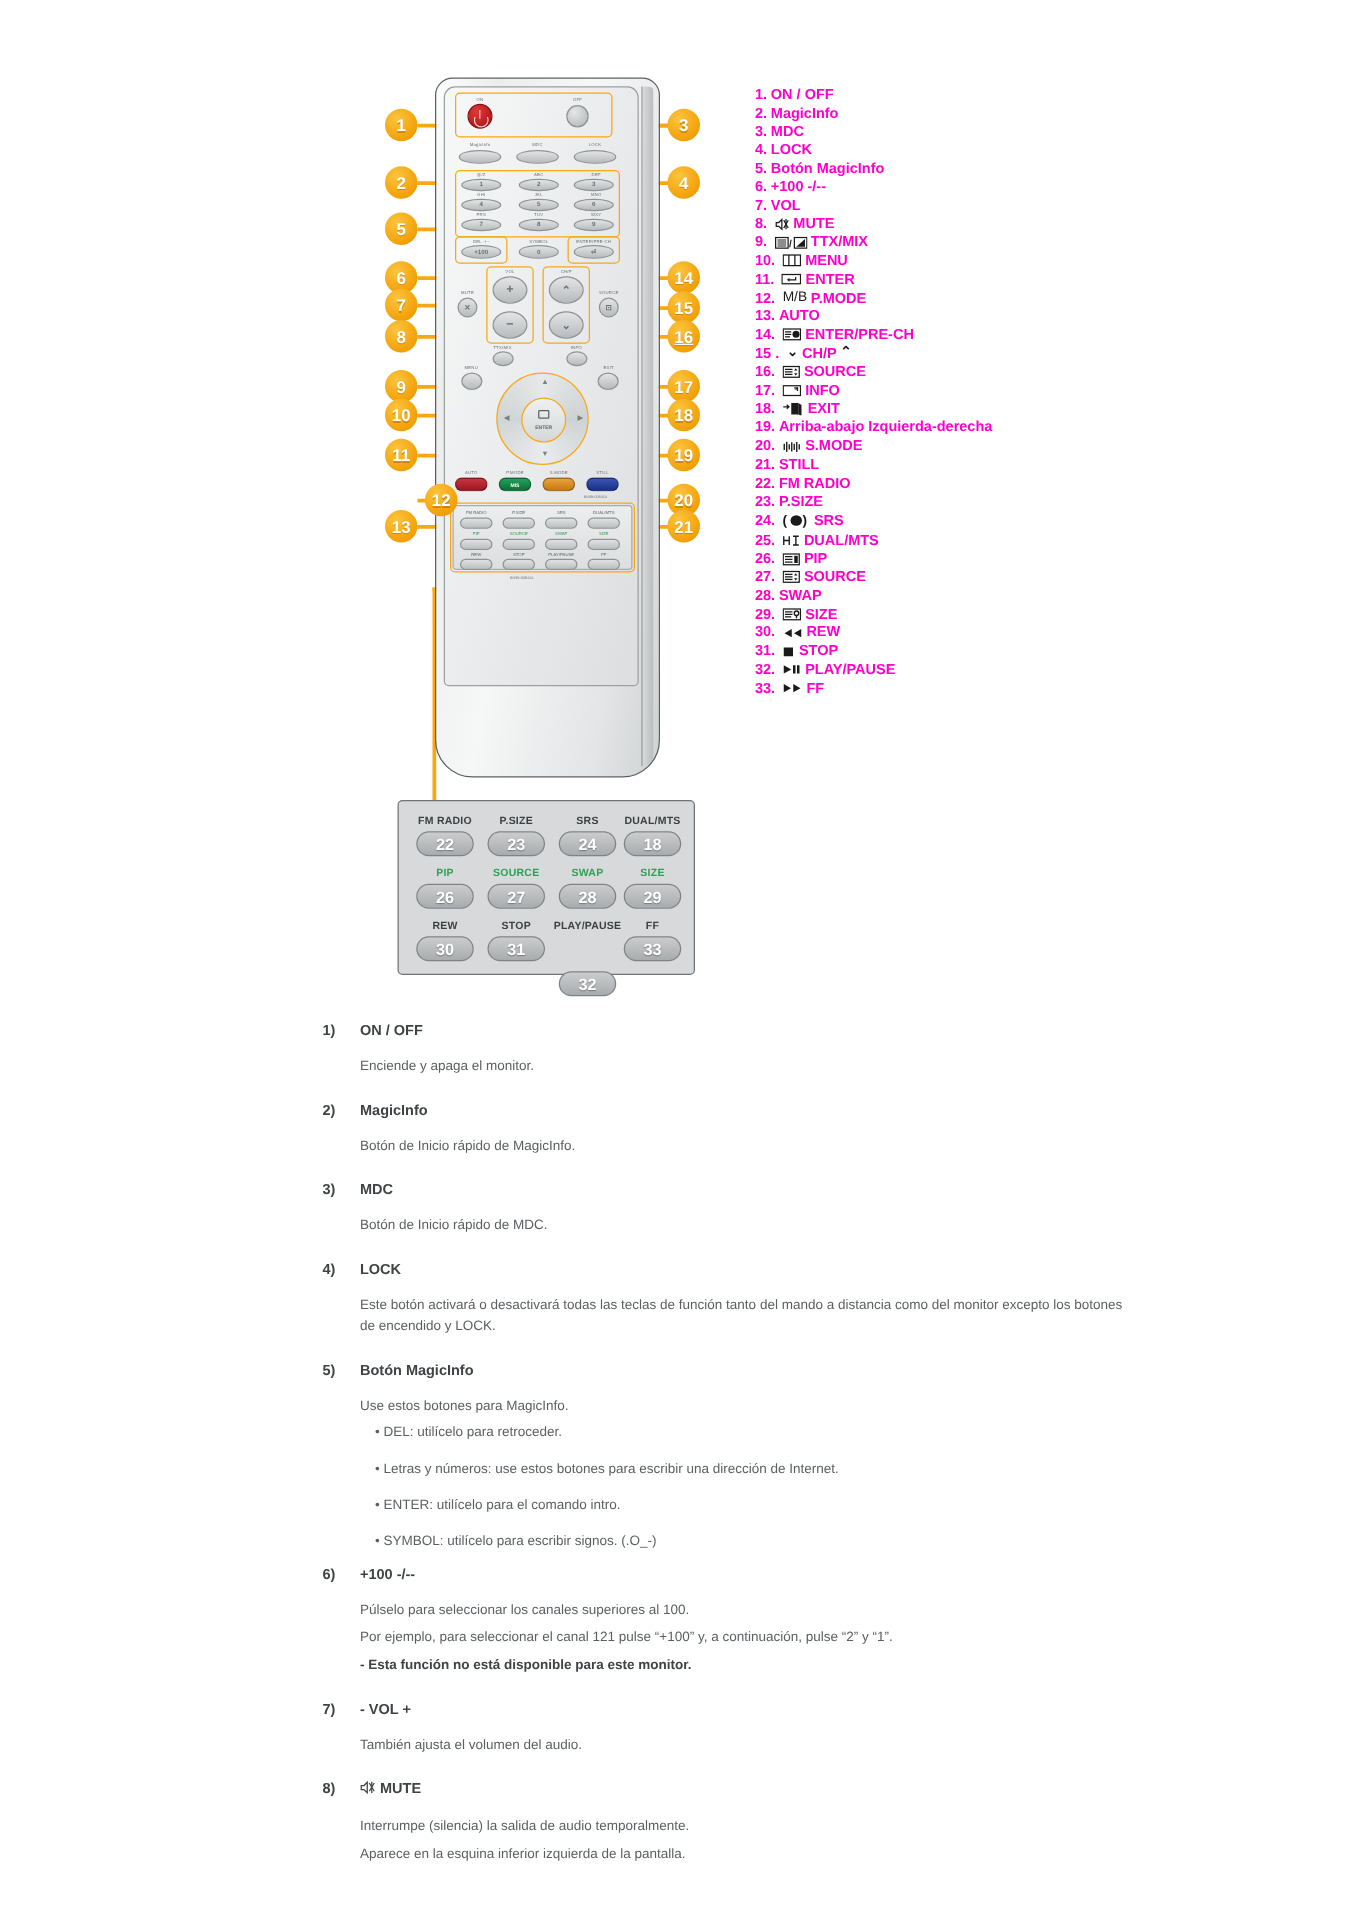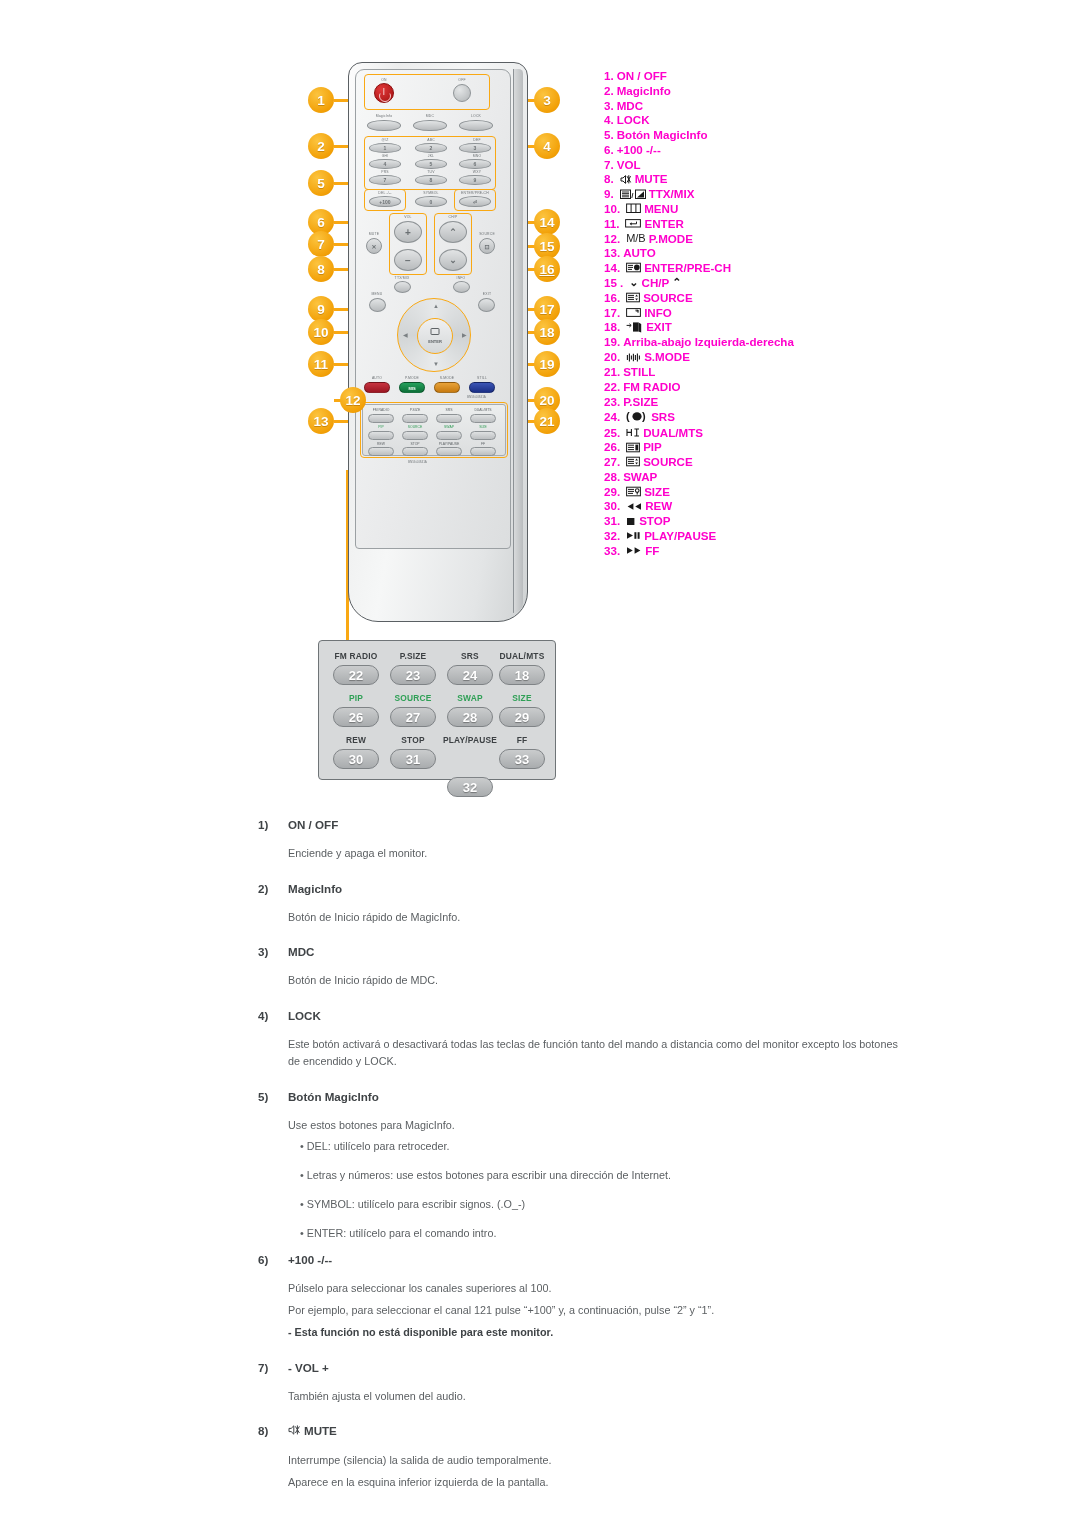--- a/index.html
+++ b/index.html
@@ -784,22 +784,22 @@
     </div>
 
     <div class="item">
       <h4>
         <span class="idx">5)</span>
         <span>Botón MagicInfo</span>
       </h4>
       <p class="tight">Use estos botones para MagicInfo.</p>
       <p class="bulletline">• DEL: utilícelo para retroceder.</p>
       <p class="bulletline">• Letras y números: use estos botones para escribir una dirección de Internet.</p>
+      <p class="bulletline">• ENTER: utilícelo para el comando intro.</p>
       <p class="bulletline">• SYMBOL: utilícelo para escribir signos. (.O_-)</p>
-      <p class="bulletline">• ENTER: utilícelo para el comando intro.</p>
     </div>
 
     <div class="item">
       <h4>
         <span class="idx">6)</span>
         <span>+100 -/--</span>
       </h4>
       <p class="tight">Púlselo para seleccionar los canales superiores al 100.</p>
       <p class="tight">Por ejemplo, para seleccionar el canal 121 pulse “+100” y, a continuación, pulse “2” y “1”.</p>
       <p class="boldnote">- Esta función no está disponible para este monitor.</p>

